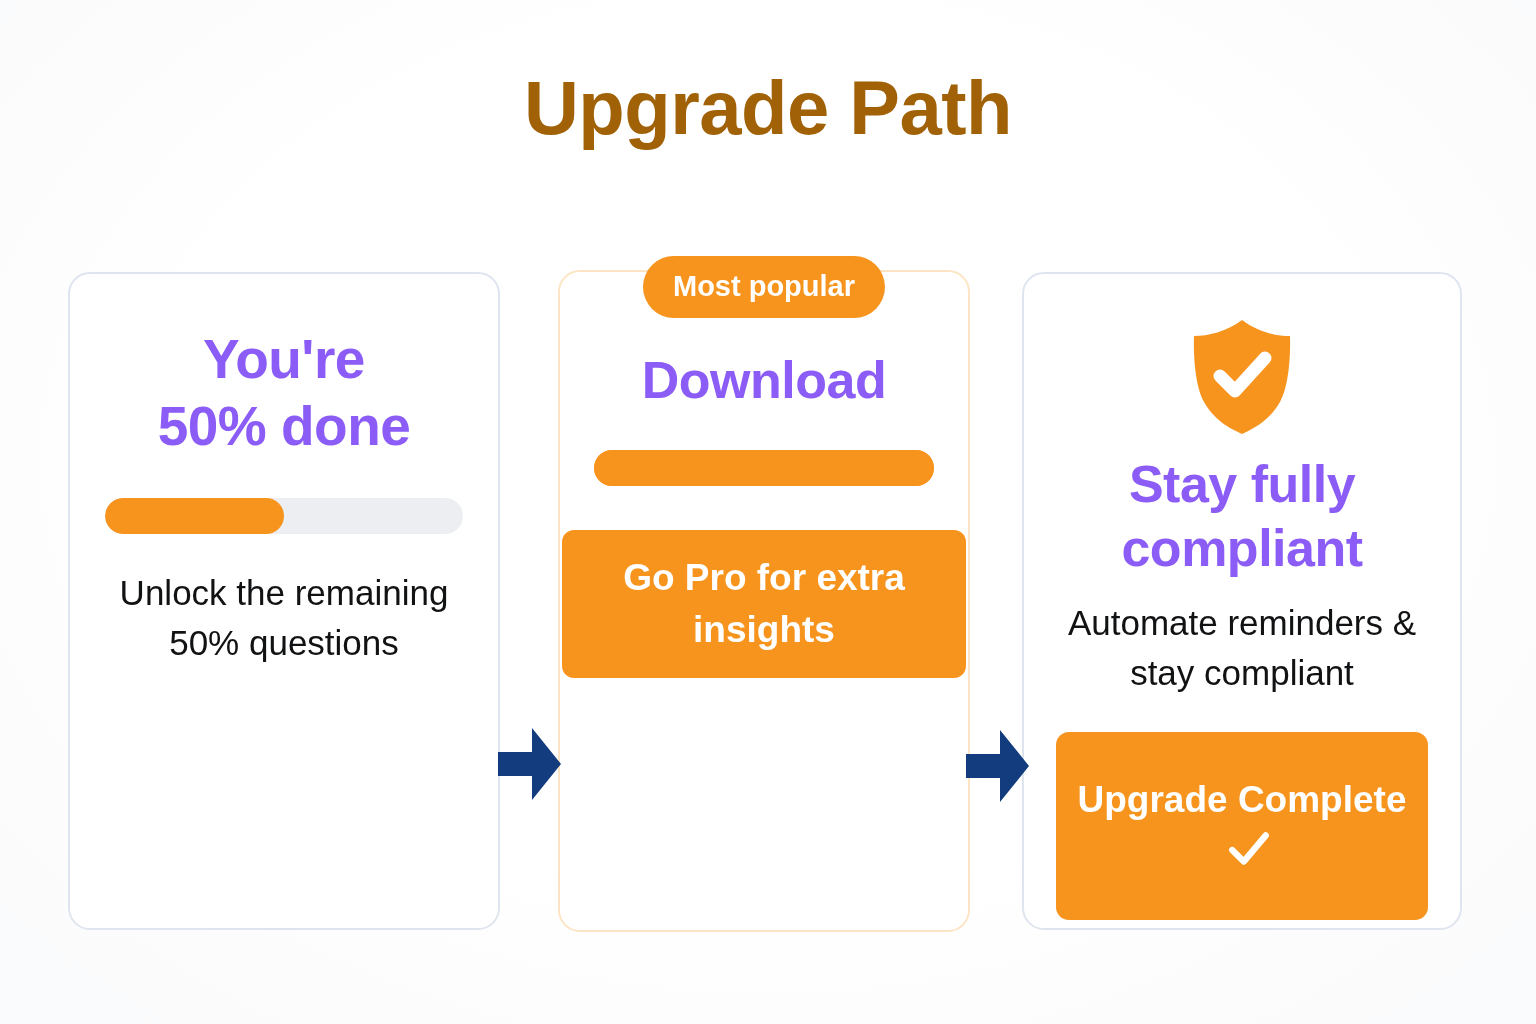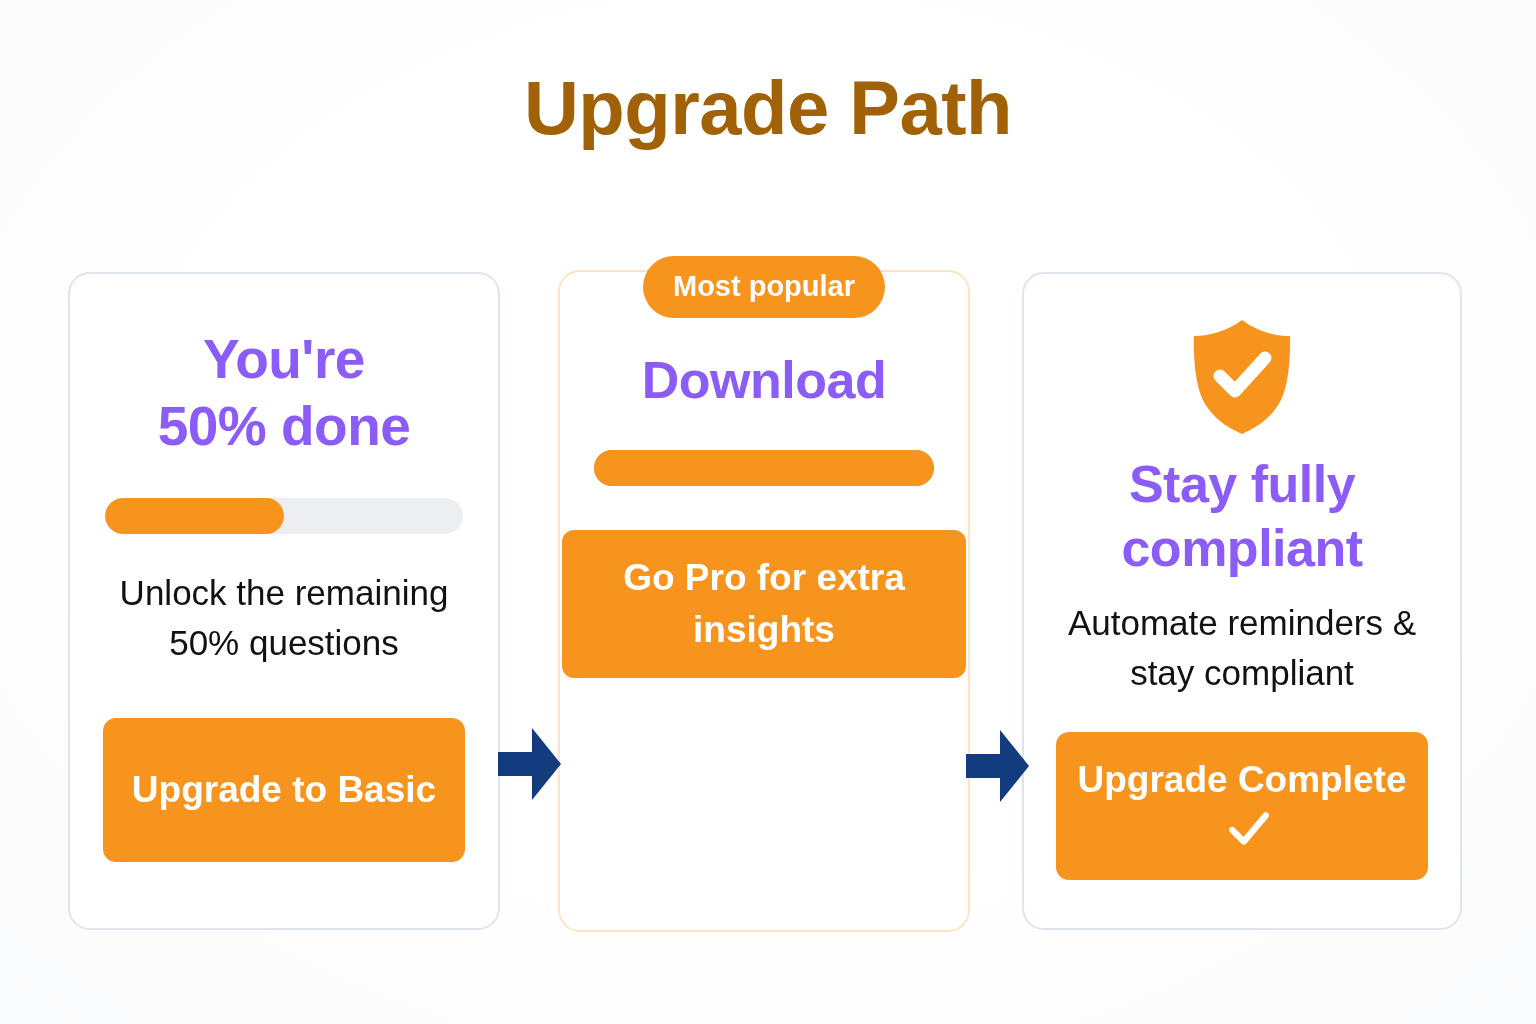--- a/index.html
+++ b/index.html
@@ -164,21 +164,21 @@
     font-weight: 700;
     text-align: center;
     cursor: pointer;
     display: flex;
     align-items: center;
     justify-content: center;
     padding: 22px 10px;
   }
   .card-1 .cta-button { width: 362px; height: 144px; margin-top: 50px; }
   .card-2 .cta-button { width: 404px; height: 148px; margin-top: 44px; border-radius: 12px; }
-  .card-3 .cta-button { width: 372px; height: 148px; margin-top: 34px; }
+  .card-3 .cta-button { width: 372px; height: 188px; margin-top: 34px; }
 
   .cta-label { display: block; }
   .cta-check {
     display: inline-block;
     margin-left: 14px;
     vertical-align: -3px;
   }
   .cta-check svg { display: block; }
 
   
@@ -208,23 +208,20 @@
         <span>You're</span><br>
         <span>50% done</span>
       </div>
 
       <div class="progress-track">
         <div class="progress-fill" id="progress-fill-1" style="width: 50%;"></div>
       </div>
 
       <p class="card-desc">Unlock the remaining 50% questions</p>
 
-      <button class="cta-button">
-        <span class="cta-label">Upgrade to Basic</span>
-      </button>
     </div>
 
     <div class="card card-2">
 
       <div class="badge">Most popular</div>
 
       <div class="card-heading">
         <span>Download</span><br>
       </div>
 

